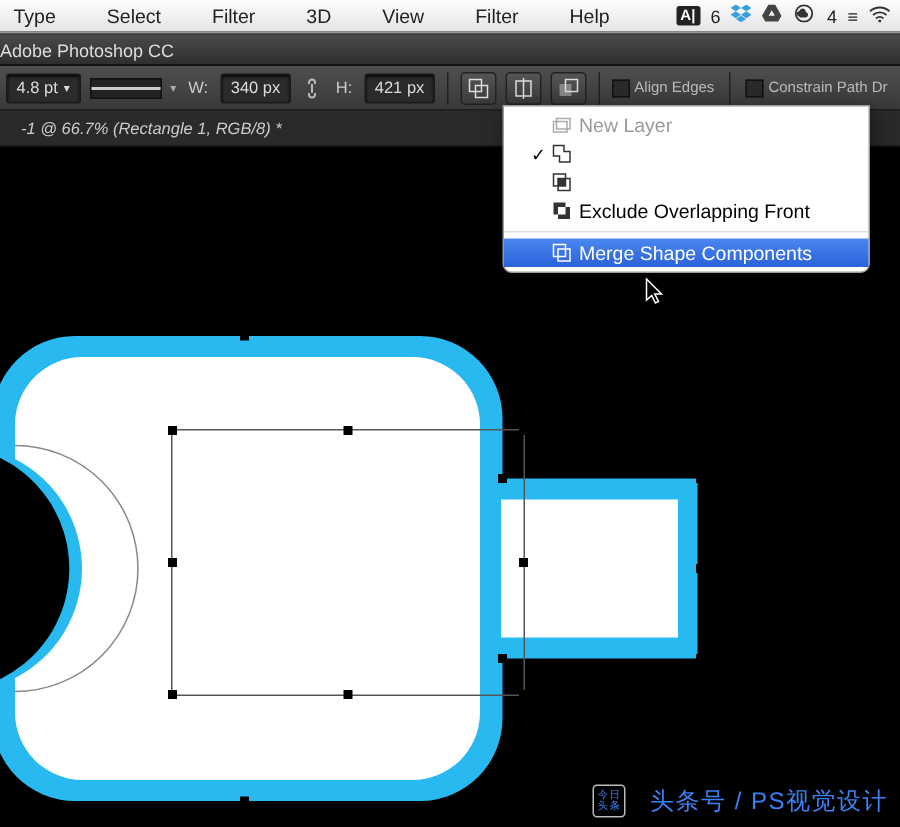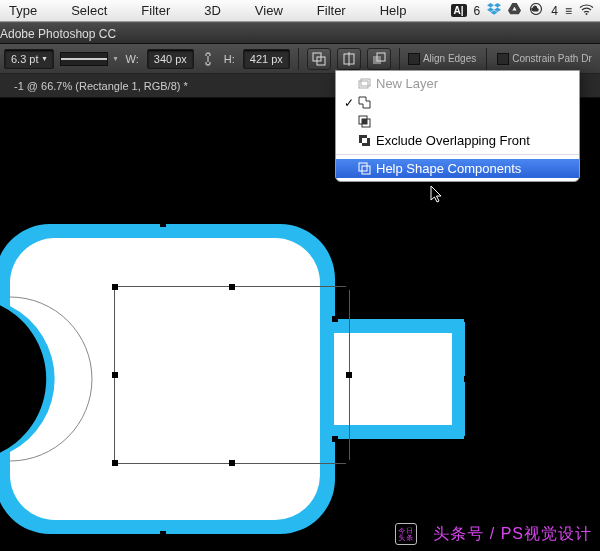--- a/index.html
+++ b/index.html
@@ -19,54 +19,54 @@
 .opt-label { color:#ccc; padding:0 2px; }
 .opt-input { min-width:45px; text-align:left; }
 .stroke-preview { width:48px; height:14px; background:#222; border:1px solid #111; display:flex; align-items:center; }
 .stroke-preview .line { height:2px; background:#ccc; width:100%; }
 .link-icon { width:16px; height:16px; display:flex; align-items:center; justify-content:center; }
 .opt-btn { width:24px; height:22px; background:linear-gradient(#555,#3a3a3a); border:1px solid #222; border-radius:3px; display:flex; align-items:center; justify-content:center; }
 .opt-check { width:12px; height:12px; border:1px solid #111; background:#2a2a2a; display:inline-block; margin-right:3px; }
 .opt-chk-wrap { display:flex; align-items:center; color:#bbb; font-size:10px; white-space:nowrap; }
 
 .doc-tab-bar { height:24px; background:#2a2a2a; border-bottom:1px solid #111; display:flex; align-items:center; padding-left:6px; }
-.doc-tab { color:#ccc; font-size:11px; padding:4px 8px; }
+.doc-tab { color:#ccc; font-size:11px; padding:4px 8px; font-style:italic; }
 
 
 .canvas { position:absolute; top:98px; left:0; right:0; bottom:0; background:#000; }
 
 .blue-shape { position:absolute; left:-40px; top:126px; width:510px; height:310px; }
 .blue-shape svg { width:100%; height:100%; overflow:visible; }
 
 
 .sel-rect { position:absolute; left:114px; top:188px; width:236px; height:178px; border:1px solid #555; }
 .handle { position:absolute; width:6px; height:6px; background:#000; }
 .h-tl{top:-3px;left:-3px}.h-tm{top:-3px;left:50%;margin-left:-3px}.h-tr{top:-3px;right:-3px}
 .h-ml{top:50%;left:-3px;margin-top:-3px}.h-mr{top:50%;right:-3px;margin-top:-3px}
 .h-bl{bottom:-3px;left:-3px}.h-bm{bottom:-3px;left:50%;margin-left:-3px}.h-br{bottom:-3px;right:-3px}
 
 
 .shape-handles .handle { background:#000; }
 
 
 
 .dropdown { position:absolute; left:335px; top:70px; width:245px; background:#fff; border:1px solid #999; border-radius:0 0 6px 6px; box-shadow:2px 4px 14px rgba(0,0,0,.5); padding:3px 0; font-size:13px; }
-.dd-item { display:flex; align-items:center; height:19px; padding:0 10px 0 6px; color:#000; cursor:default; }
+.dd-item { display:flex; align-items:center; height:19px; padding:0 10px 0 16px; color:#000; cursor:default; }
 .dd-item.disabled { color:#9a9a9a; }
 .dd-item.highlight { background:linear-gradient(#4a87f0,#2a62d8); color:#fff; }
 .dd-check { width:14px; text-align:center; font-size:12px; }
 .dd-icon { width:16px; height:14px; margin-right:4px; display:flex; align-items:center; justify-content:center; }
 .dd-icon svg { display:block; }
 .dd-sep { height:1px; background:#ddd; margin:4px 0; }
 
 .cursor { position:absolute; left:430px; top:185px; pointer-events:none; }
 .cursor svg { filter:drop-shadow(0 1px 1px rgba(0,0,0,.6)); }
 
 
-.watermark { position:absolute; right:8px; bottom:6px; color:#d946ef; font-size:16px; letter-spacing:1px; display:flex; align-items:center; gap:16px; }
+.watermark { position:absolute; right:8px; bottom:6px; color:#3b82f6; font-size:16px; letter-spacing:1px; display:flex; align-items:center; gap:16px; }
 .watermark .logo { width:22px; height:22px; border:1px solid #bbb; border-radius:3px; display:flex; flex-direction:column; align-items:center; justify-content:center; font-size:7px; line-height:7px; }
 </style>
 </head>
 <body>
 
 <div class="mac-topbar">
   <div class="menus">
     <span>Type</span>
     <span>Select</span>
     <span>Filter</span>
@@ -94,21 +94,21 @@
           <path fill="none" stroke="#333" stroke-width="1.2" d="M1 3.5C2.8 1.8 5 1 7.5 1s4.7.8 6.5 2.5M3 6c1.2-1.1 2.8-1.8 4.5-1.8S10.8 4.9 12 6M5 8.3c.7-.6 1.6-1 2.5-1s1.8.4 2.5 1"></path>
           <circle cx="7.5" cy="10" r="1" fill="#333"></circle>
         </svg></span>
   </div>
 </div>
 
 <div class="app-title">Adobe Photoshop CC</div>
 
 <div class="options-bar">
   <div class="opt-box opt-input">
-      <span>6.3 pt</span>
+      <span>4.8 pt</span>
       <span style="margin-left:4px;font-size:8px">▾</span>
     </div>
   <div class="stroke-preview">
       <div class="line"></div>
     </div>
   <span style="font-size:8px;color:#aaa">▾</span>
   <span class="opt-label">W:</span>
   <div class="opt-box opt-input">340 px</div>
   <span class="link-icon">
       <svg width="12" height="14" viewBox="0 0 12 14">
@@ -228,21 +228,21 @@
   </div>
   <div class="dd-sep"></div>
   <div class="dd-item highlight">
     <span class="dd-check"></span>
     <span class="dd-icon">
         <svg width="13" height="13" viewBox="0 0 13 13">
           <rect x="1" y="1" width="8" height="8" fill="none" stroke="#fff"></rect>
           <rect x="4" y="4" width="8" height="8" fill="none" stroke="#fff"></rect>
         </svg>
       </span>
-    <span>Help Shape Components</span>
+    <span>Merge Shape Components</span>
   </div>
 </div>
 
 <div class="cursor">
   <svg width="14" height="20" viewBox="0 0 14 20">
       <path fill="#000" stroke="#fff" stroke-width="1" d="M1 1l0 14 3.5-3 2.5 5 2-1-2.5-5 4.5 0z"></path>
     </svg>
 </div>
 
 <div class="watermark">

